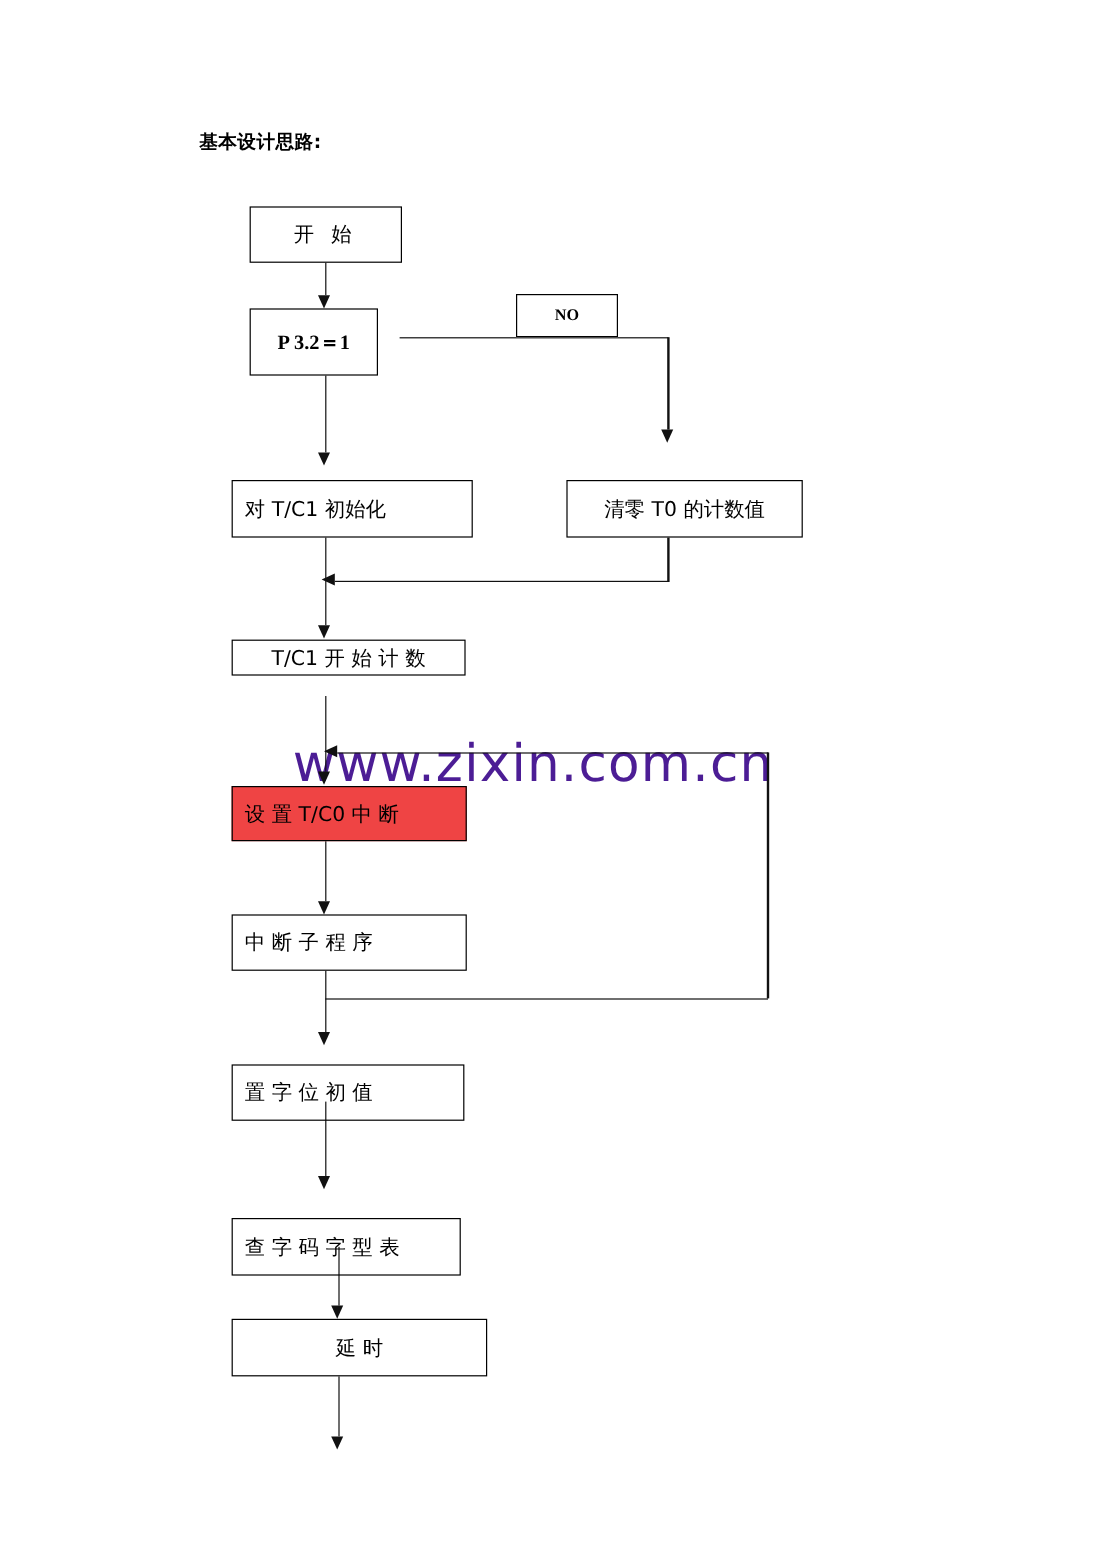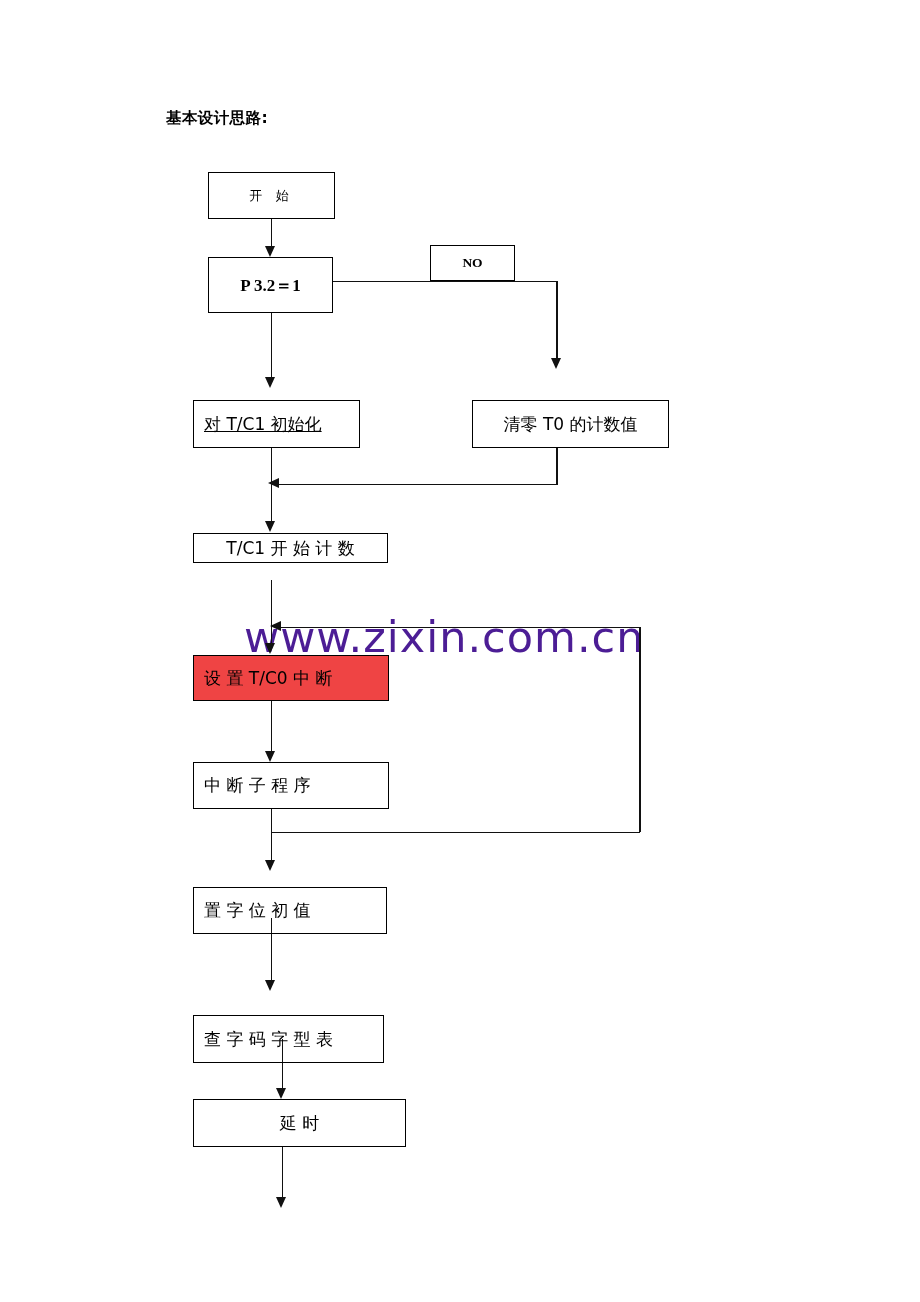--- a/index.html
+++ b/index.html
@@ -64,22 +64,22 @@
   }
   .box.center > span { text-align: center; }
   .box.left > span   { text-align: left; padding-left: 10px; }
 
   .cjk {
     font-family: "DejaVu Sans", "Liberation Sans", sans-serif;
     font-size: 17px;
     font-weight: normal;
   }
   .cjk-sp {
-    font-family: Liberation Sans, sans-serif;
-    font-size: 13px;
+    font-family: Liberation Serif, serif;
+    font-size: 17px;
     letter-spacing: 5px;
   }
   .serif-b {
     font-family: "Liberation Serif", "DejaVu Serif", serif;
     font-size: 17px;
     font-weight: bold;
   }
   .small-b {
     font-family: "Liberation Serif", "DejaVu Serif", serif;
     font-size: 13.5px;
@@ -160,29 +160,29 @@
   <div class="vline" style="left:281.5px; top:1039px; height:49px;"></div>
   <div class="arrow-down" style="left:276px; top:1088px;"></div>
 
   <div class="vline" style="left:281.5px; top:1147px; height:50px;"></div>
   <div class="arrow-down" style="left:276px; top:1197px;"></div>
 
   <div class="box center" style="left:208px; top:172px; width:127px; height:47px;">
     <span class="cjk-sp">开  始</span>
   </div>
 
-  <div class="box center" style="left:208px; top:257px; width:125px; height:56px;">
+  <div class="box center" style="left:208px; top:257px; width:107px; height:56px;">
     <span class="serif-b">P 3.2＝1</span>
   </div>
 
   <div class="box center" style="left:430px; top:245px; width:85px; height:36px; background:#ffffff;">
     <span class="small-b">NO</span>
   </div>
 
-  <div class="box left" style="left:193px; top:400px; width:167px; height:48px;text-decoration:underline;">
+  <div class="box left" style="left:193px; top:400px; width:201px; height:48px;">
     <span class="cjk">对 T/C1 初始化</span>
   </div>
 
   <div class="box center" style="left:472px; top:400px; width:197px; height:48px;">
     <span class="cjk">清零 T0 的计数值</span>
   </div>
 
   <div class="box center" style="left:193px; top:533px; width:195px; height:30px;">
     <span class="cjk">T/C1 开 始 计 数</span>
   </div>

